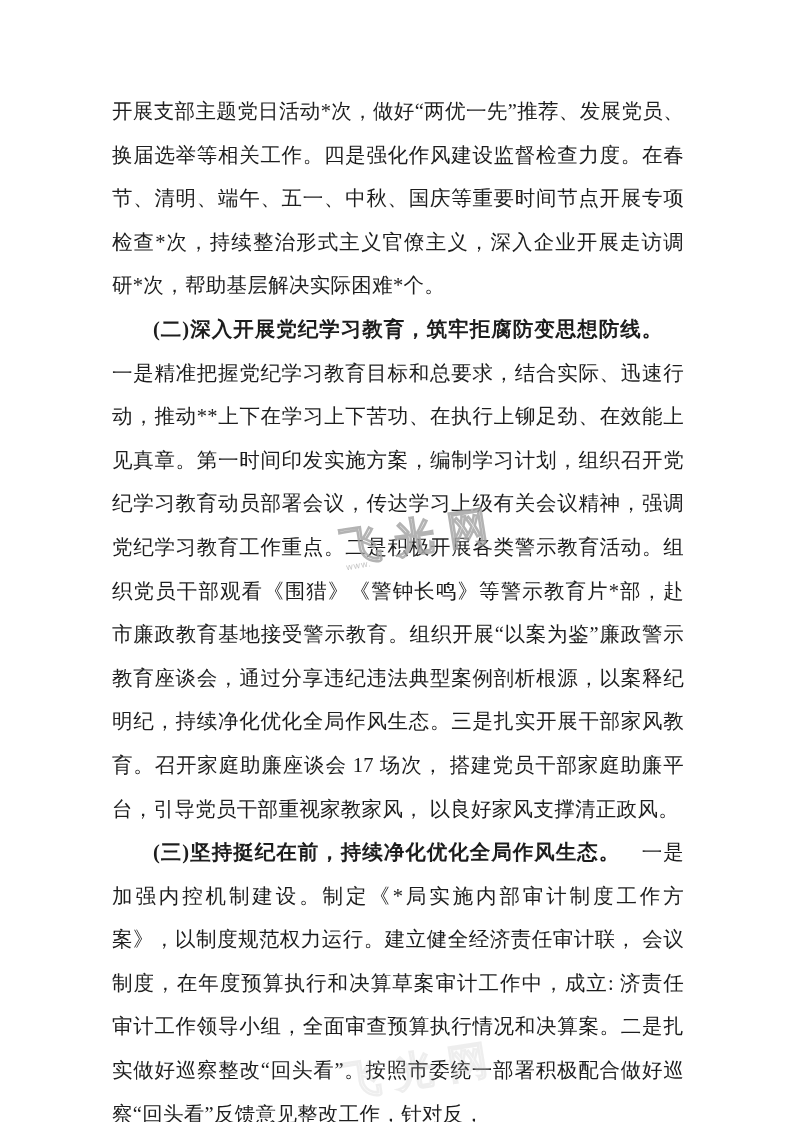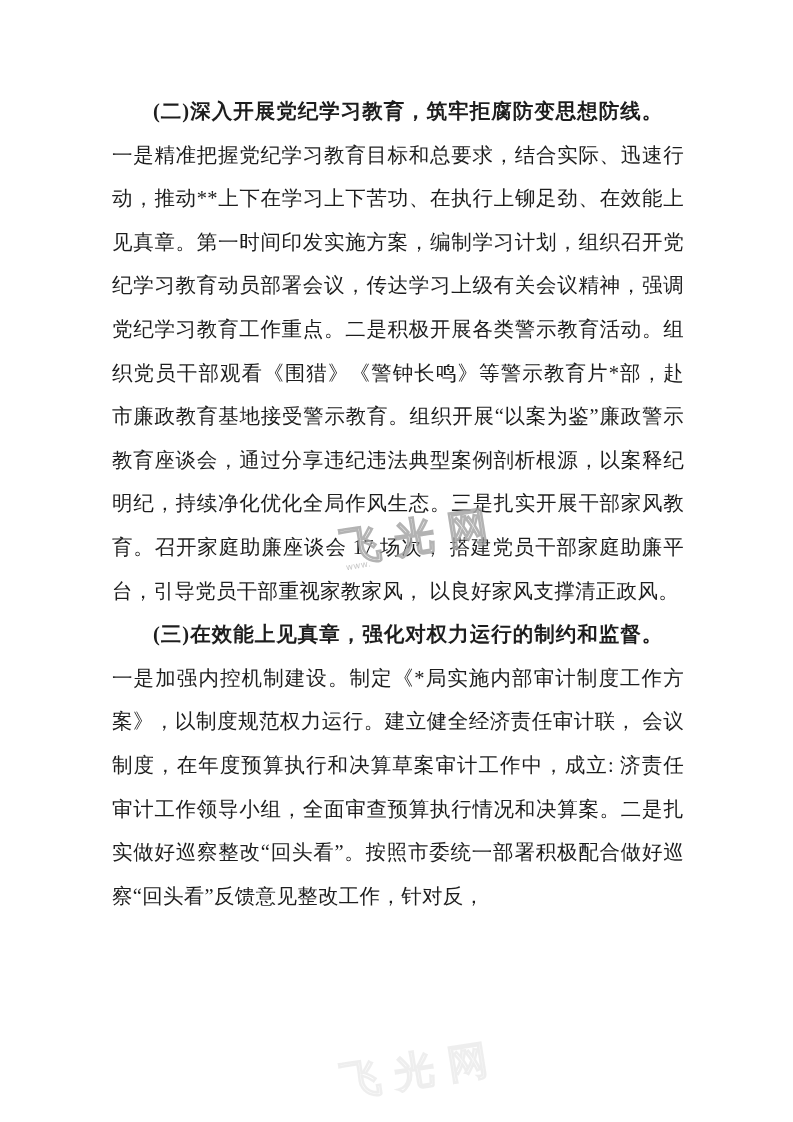--- a/index.html
+++ b/index.html
@@ -78,22 +78,23 @@
     top: 1062px;
     opacity: 0.18;
   }
 </style>
 </head>
 <body>
 
 <div class="page">
 
   <div class="doc-body">
+      <p class="para"><span class="run">开展支部主题党日活动*次，做好“两优一先”推荐、发展党员、换届选举等相关工作。四是强化作风建设监督检查力度。在春节、清明、端午、五一、中秋、国庆等重要时间节点开展专项检查*次，持续整治形式主义官僚主义，深入企业开展走访调研*次，帮助基层解决实际困难*个。</span></p>
       <p class="para indent"><span class="run bold">(二)深入开展党纪学习教育，筑牢拒腐防变思想防线。</span><span class="run">　一是精准把握党纪学习教育目标和总要求，结合实际、迅速行动，推动**上下在学习上下苦功、在执行上铆足劲、在效能上见真章。第一时间印发实施方案，编制学习计划，组织召开党纪学习教育动员部署会议，传达学习上级有关会议精神，强调党纪学习教育工作重点。二是积极开展各类警示教育活动。组织党员干部观看《围猎》《警钟长鸣》等警示教育片*部，赴市廉政教育基地接受警示教育。组织开展“以案为鉴”廉政警示教育座谈会，通过分享违纪违法典型案例剖析根源，以案释纪明纪，持续净化优化全局作风生态。三是扎实开展干部家风教育。召开家庭助廉座谈会 17 场次， 搭建党员干部家庭助廉平台，引导党员干部重视家教家风， 以良好家风支撑清正政风。</span></p>
-      <p class="para indent"><span class="run bold">(三)在效能上见真章，强化对权力运行的制约和监督。</span><span class="run">　一是加强内控机制建设。制定《*局实施内部审计制度工作方案》，以制度规范权力运行。建立健全经济责任审计联， 会议制度，在年度预算执行和决算草案审计工作中，成立: 济责任审计工作领导小组，全面审查预算执行情况和决算案。二是扎实做好巡察整改“回头看”。按照市委统一部署积极配合做好巡察“回头看”反馈意见整改工作，针对反，</span></p>
+      <p class="para indent"><span class="run bold">(三)坚持挺纪在前，持续净化优化全局作风生态。</span><span class="run">　一是加强内控机制建设。制定《*局实施内部审计制度工作方案》，以制度规范权力运行。建立健全经济责任审计联， 会议制度，在年度预算执行和决算草案审计工作中，成立: 济责任审计工作领导小组，全面审查预算执行情况和决算案。二是扎实做好巡察整改“回头看”。按照市委统一部署积极配合做好巡察“回头看”反馈意见整改工作，针对反，</span></p>
     </div>
 
   <div class="watermark watermark-mid">
     <span class="wm-text">飞光网</span>
     <span class="wm-sub">www.</span>
   </div>
 
   <div class="watermark watermark-bottom">
     <span class="wm-text">飞光网</span>
     <span class="wm-sub"></span>

